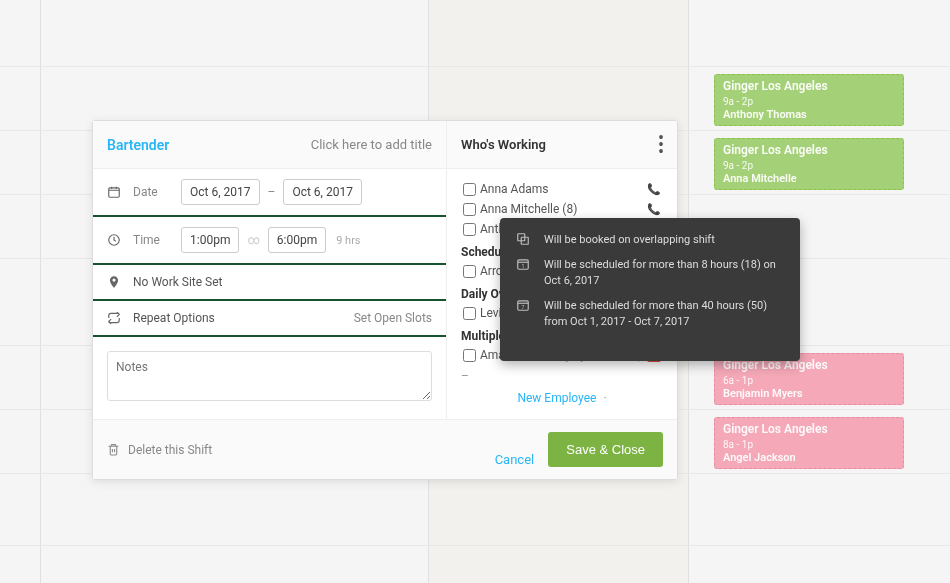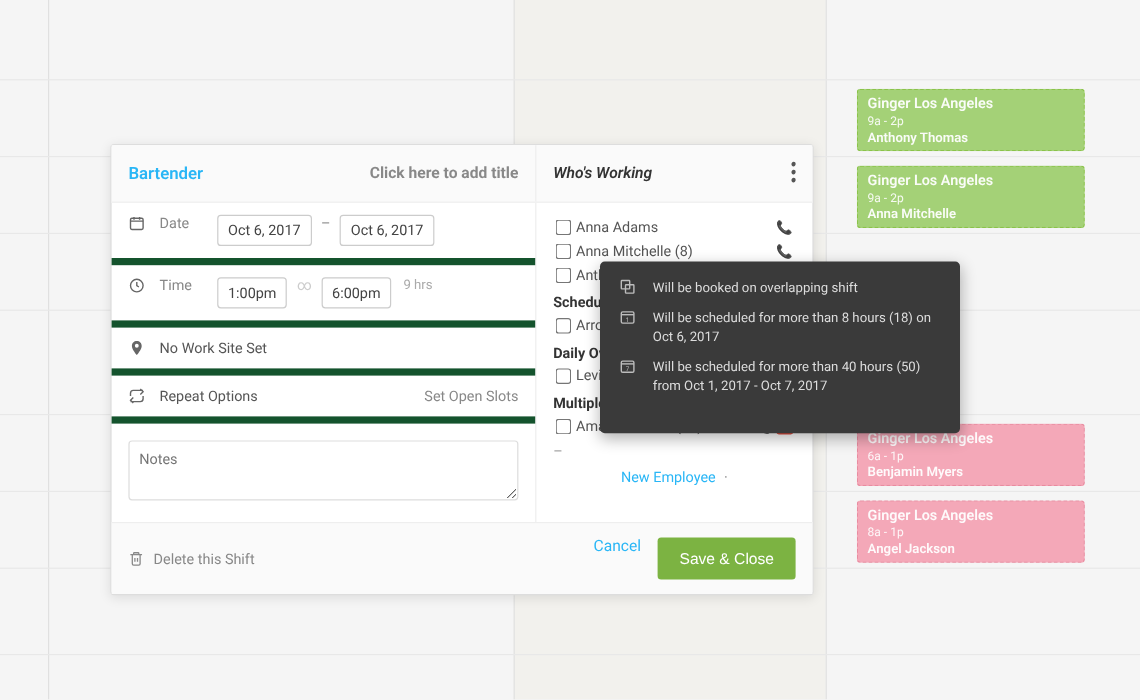--- a/index.html
+++ b/index.html
@@ -9,51 +9,51 @@
 .cal-row { position: absolute; left: 0; right: 0; border-bottom: 1px solid #e8e8e8; }
 .shift-card { position: absolute; border-radius: 3px; padding: 4px 8px; font-size: 11px; color: #fff; line-height: 1.3; }
 .shift-card .title { font-weight: 600; font-size: 12px; opacity: 0.95; }
 .shift-card .time { font-size: 10px; opacity: 0.9; }
 .shift-card .name { font-size: 11px; font-weight: 600; opacity: 0.95; }
 .green-card { background: #a4d177; border: 1px dashed #8bc34a; }
 .pink-card { background: #f4a8b8; border: 1px dashed #e88ca0; }
 .modal { position: absolute; left: 92px; top: 120px; width: 586px; background: #fff; border: 1px solid #ddd; border-radius: 3px; box-shadow: 0 2px 10px rgba(0,0,0,0.1); }
 .modal-header { display: flex; height: 48px; border-bottom: 1px solid #eee; background: #fafafa; }
 .header-left { flex: 1; display: flex; align-items: center; padding: 0 14px; border-right: 1px solid #eee; }
-.header-right { width: 230px; display: flex; align-items: center; padding: 0 14px; justify-content: space-between; font-style: italic; }
+.header-right { width: 230px; display: flex; align-items: center; padding: 0 14px; justify-content: space-between; }
 .role { color: #29b6f6; font-weight: 600; font-size: 14px; }
-.title-ph { color: #888; font-size: 13px; margin-left: auto; font-weight: bold; }
+.title-ph { color: #888; font-size: 13px; margin-left: auto; }
 .who-w { font-weight: 600; font-size: 13px; color: #333; }
 .kebab { color: #555; font-size: 18px; letter-spacing: -1px; line-height: 0.4; cursor: pointer; }
 .kebab span { display: block; }
 .modal-body { display: flex; }
 .left-col { flex: 1; border-right: 1px solid #eee; }
 .right-col { width: 230px; padding: 10px 14px; font-size: 12px; }
-.row { display: flex; align-items: flex-start; padding: 10px 14px; border-bottom: 6px solid #14532d; font-size: 12px; color: #555; }
+.row { display: flex; align-items: center; padding: 10px 14px; border-bottom: 2px solid #14532d; font-size: 12px; color: #555; }
 .row .icon { width: 16px; margin-right: 10px; color: #666; flex-shrink: 0; }
 .row .lbl { width: 48px; color: #888; }
 .date-box { border: 1px solid #ccc; border-radius: 3px; padding: 5px 8px; font-size: 12px; color: #444; background: #fff; }
 .sep { margin: 0 8px; color: #888; }
 .dur { margin-left: 10px; color: #aaa; font-size: 11px; }
 .infinity { margin: 0 8px; color: #ccc; }
 .row-link { margin-left: auto; color: #888; font-size: 12px; }
 .notes { margin: 14px; }
 .notes textarea { width: 100%; height: 50px; border: 1px solid #ddd; border-radius: 3px; padding: 8px; font-family: inherit; font-size: 12px; color: #999; resize: vertical; }
 .emp-row { display: flex; align-items: center; padding: 3px 2px; color: #555; }
 .emp-row input[type=checkbox] { margin-right: 4px; }
 .emp-name { flex: 1; }
 .phone-icon { color: #ccc; font-size: 11px; margin-left: 4px; }
 .alert-badge { background: #e74c3c; color: #fff; width: 14px; height: 14px; display: inline-flex; align-items: center; justify-content: center; font-size: 9px; font-weight: bold; border-radius: 2px; margin-left: 4px; }
 .section-h { font-weight: 700; font-size: 12px; color: #333; margin: 6px 0 2px; }
 .new-emp { color: #29b6f6; font-size: 12px; margin-top: 8px; text-align: center; }
 .new-emp .dot { color: #999; margin-left: 4px; }
 .modal-footer { display: flex; align-items: center; padding: 12px 14px; border-top: 1px solid #eee; background: #fafafa; }
 .delete { color: #888; font-size: 12px; display: flex; align-items: center; }
 .delete .icon { margin-right: 8px; }
-.footer-r { margin-left: auto; display: flex; align-items: flex-start; gap: 14px; }
+.footer-r { margin-left: auto; display: flex; align-items: flex-end; gap: 14px; }
 .cancel { color: #29b6f6; font-size: 13px; cursor: pointer; }
 .save { background: #7cb342; color: #fff; border: none; padding: 10px 18px; border-radius: 3px; font-size: 13px; cursor: pointer; }
 .tooltip { position: absolute; left: 500px; top: 218px; width: 300px; background: #3a3a3a; color: #ddd; padding: 14px 16px; border-radius: 4px; font-size: 11px; line-height: 1.5; box-shadow: 0 4px 12px rgba(0,0,0,0.3); }
 .tooltip-row { display: flex; margin-bottom: 8px; }
 .tooltip-row:last-child { margin-bottom: 16px; }
 .tooltip-row .ticon { width: 20px; flex-shrink: 0; margin-right: 8px; opacity: 0.8; }
 .tooltip-row .ttext { flex: 1; }
 .col-tint { position: absolute; top: 0; bottom: 0; background: #f0ede5; opacity: 0.5; }
 svg { display: block; }
 </style>

